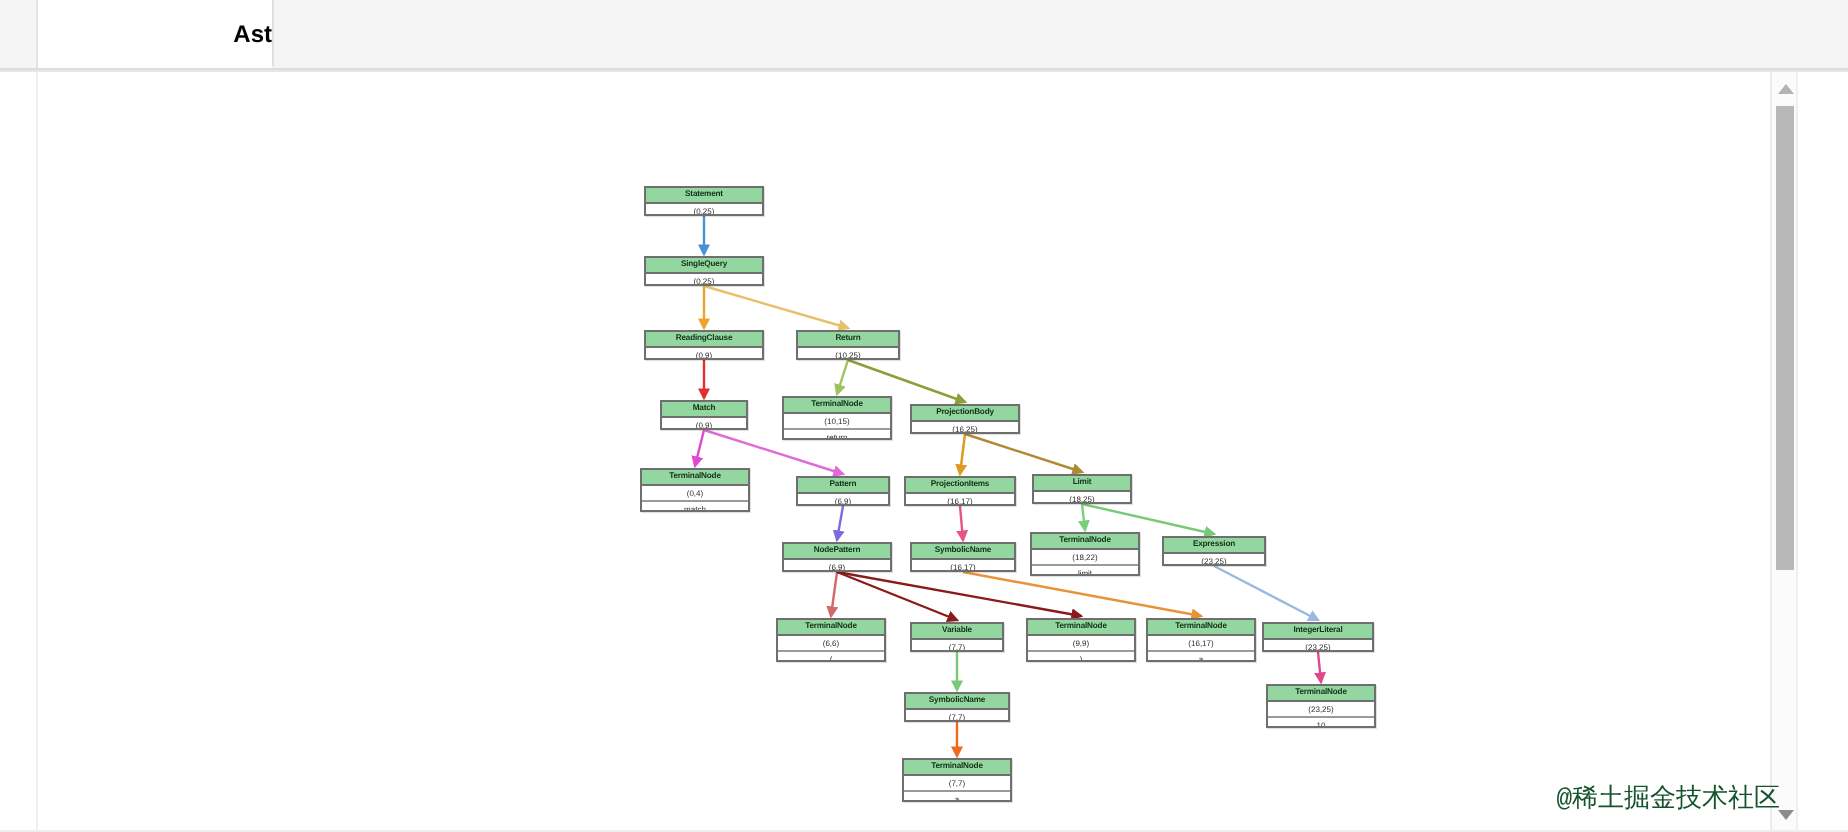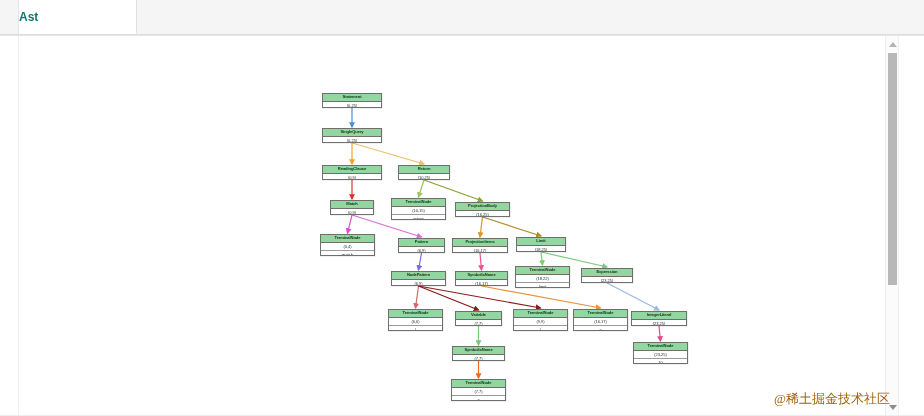--- a/index.html
+++ b/index.html
@@ -17,22 +17,22 @@
     background:#f5f5f5;
     border-bottom:1px solid #dddddd;
     box-sizing:border-box;
   }
   .tabbar-left-pad{
     position:absolute;left:0;top:0;width:19px;height:34px;
     background:#f5f5f5;border-right:1px solid #e3e3e3;box-sizing:border-box;
   }
   .tab{
     position:absolute;top:0;height:34px;
-    display:flex;align-items:center;justify-content:flex-start;
-    font-size:12px;font-weight:bold;color:#0f766e;
+    display:flex;align-items:center;justify-content:flex-end;
+    font-size:12px;font-weight:bold;color:#000000;
     box-sizing:border-box;
   }
   .tab.active{
     left:19px;width:118px;
     background:#ffffff;
     border-right:1px solid #e0e0e0;
     border-bottom:1px solid #ffffff;
   }
   .tabbar-right{
     position:absolute;left:138px;top:0;right:0;height:34px;
@@ -113,22 +113,22 @@
     height:7px;
     background:#ffffff;
     border-top:1px solid #9a9a9a;
     display:flex;align-items:center;justify-content:center;
     font-size:4px;color:#2a2a2a;white-space:nowrap;
   }
 
   
   .watermark{
     position:absolute;right:34px;bottom:8px;
-    font-size:13px;color:#a16207;
-    font-family:Liberation Serif, serif;
+    font-size:13px;color:#14532d;
+    font-family:Liberation Mono, monospace;
     white-space:nowrap;
     pointer-events:none;
   }
   .bottomline{
     position:absolute;left:0;bottom:0;width:924px;height:1px;background:#ededed;
   }
 </style>
 </head>
 <body>
 

